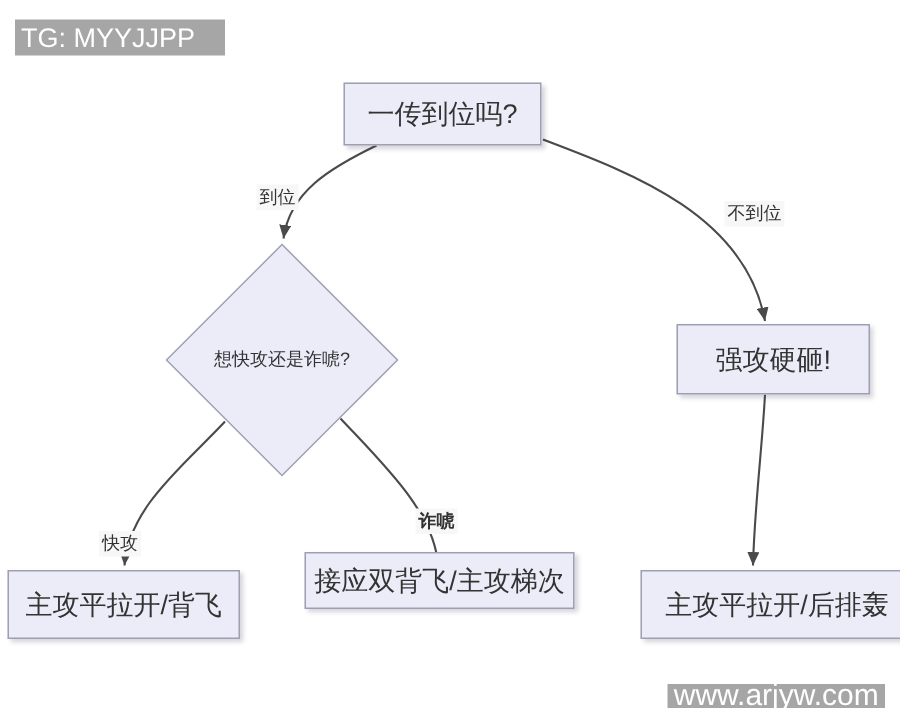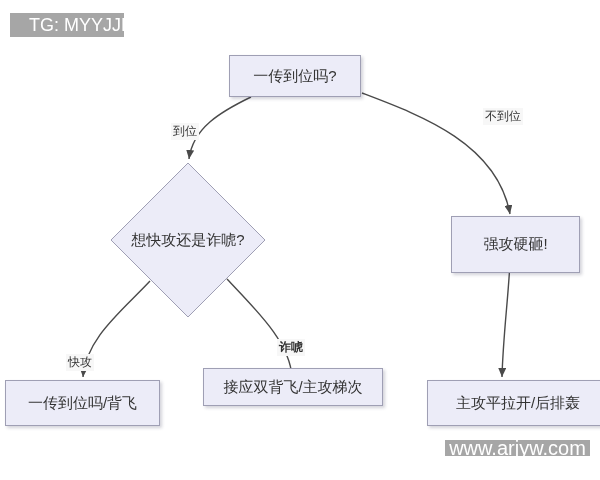--- a/index.html
+++ b/index.html
@@ -21,51 +21,51 @@
   }
   .connector-layer{position:absolute;left:0;top:0;z-index:1;}
   .edge{stroke:var(--line-color);stroke-width:1.4;fill:none;}
   .arrowhead{fill:var(--line-color);}
   .node-shape{fill:var(--node-fill);stroke:var(--node-border);stroke-width:1;}
   .node{
     position:absolute;box-sizing:border-box;z-index:2;
     background:var(--node-fill);border:1px solid var(--node-border);
     box-shadow:2px 2px 3px rgba(60,60,90,0.22);
     display:flex;align-items:center;justify-content:center;
-    font-size:15px;color:var(--text-color);white-space:nowrap;
+    font-size:18px;color:var(--text-color);white-space:nowrap;
   }
   .diamond-label{
-    position:absolute;z-index:2;font-size:15px;color:var(--text-color);
+    position:absolute;z-index:2;font-size:12px;color:var(--text-color);
     text-align:center;white-space:nowrap;
   }
   .edge-label{
     position:absolute;z-index:3;font-size:12px;line-height:17px;
     color:var(--text-color);background:var(--edge-label-bg);
     padding:0 2px;white-space:nowrap;
   }
   .badge{
     position:absolute;z-index:4;background:var(--badge-bg);color:var(--badge-text);
     display:flex;align-items:center;white-space:nowrap;
   }
-  .badge-tg{left:10px;top:13px;width:114px;height:24px;font-size:18px;padding-left:19px;box-sizing:border-box;}
-  .badge-site{left:445px;top:440px;width:145px;height:16px;font-size:20px;justify-content:center;}
+  .badge-tg{left:10px;top:13px;width:140px;height:24px;font-size:18px;padding-left:4px;box-sizing:border-box;}
+  .badge-site{left:445px;top:456px;width:145px;height:16px;font-size:20px;justify-content:center;}
   .photo-watermark{
     position:absolute;z-index:3;left:452px;top:402px;width:132px;
     text-align:right;font-size:15px;letter-spacing:2px;
     color:rgba(152,142,126,0.45);white-space:nowrap;
   }
   
   .node-start{left:229px;top:55px;width:132px;height:42px;}
-  .node-strong{left:451px;top:216px;width:129px;height:57px;}
+  .node-strong{left:451px;top:216px;width:129px;height:47px;}
   .node-quick-result{left:5px;top:380px;width:155px;height:46px;}
   .node-bluff-result{left:203px;top:368px;width:180px;height:38px;}
   .node-power-result{left:427px;top:380px;width:182px;height:46px;}
   .diamond-label{left:113px;top:231px;width:150px;}
   .edge-label-inplace{left:171px;top:123px;}
-  .edge-label-notinplace{left:483px;top:108px;}
+  .edge-label-notinplace{left:483px;top:134px;}
   .edge-label-quick{left:66px;top:337px;margin-top:17px;}
   .edge-label-bluff{left:277px;top:339px;font-weight:bold;}
 </style>
 </head>
 <body>
 
 <div class="stage">
 
   <svg class="connector-layer" width="600" height="480" viewBox="0 0 600 480">
     <defs>
@@ -82,21 +82,21 @@
 
     <polygon class="node-shape" points="188,163 265,240 188,317 111,240"></polygon>
   </svg>
 
   <div class="node node-start">一传到位吗?</div>
 
   <div class="diamond-label">想快攻还是诈唬?</div>
 
   <div class="node node-strong">强攻硬砸!</div>
 
-  <div class="node node-quick-result">一传到位吗/背飞</div>
+  <div class="node node-quick-result">主攻平拉开/背飞</div>
 
   <div class="node node-bluff-result">接应双背飞/主攻梯次</div>
 
   <div class="node node-power-result">主攻平拉开/后排轰</div>
 
   <div class="edge-label edge-label-inplace">到位</div>
 
   <div class="edge-label edge-label-notinplace">不到位</div>
 
   <div class="edge-label edge-label-quick">快攻</div>

